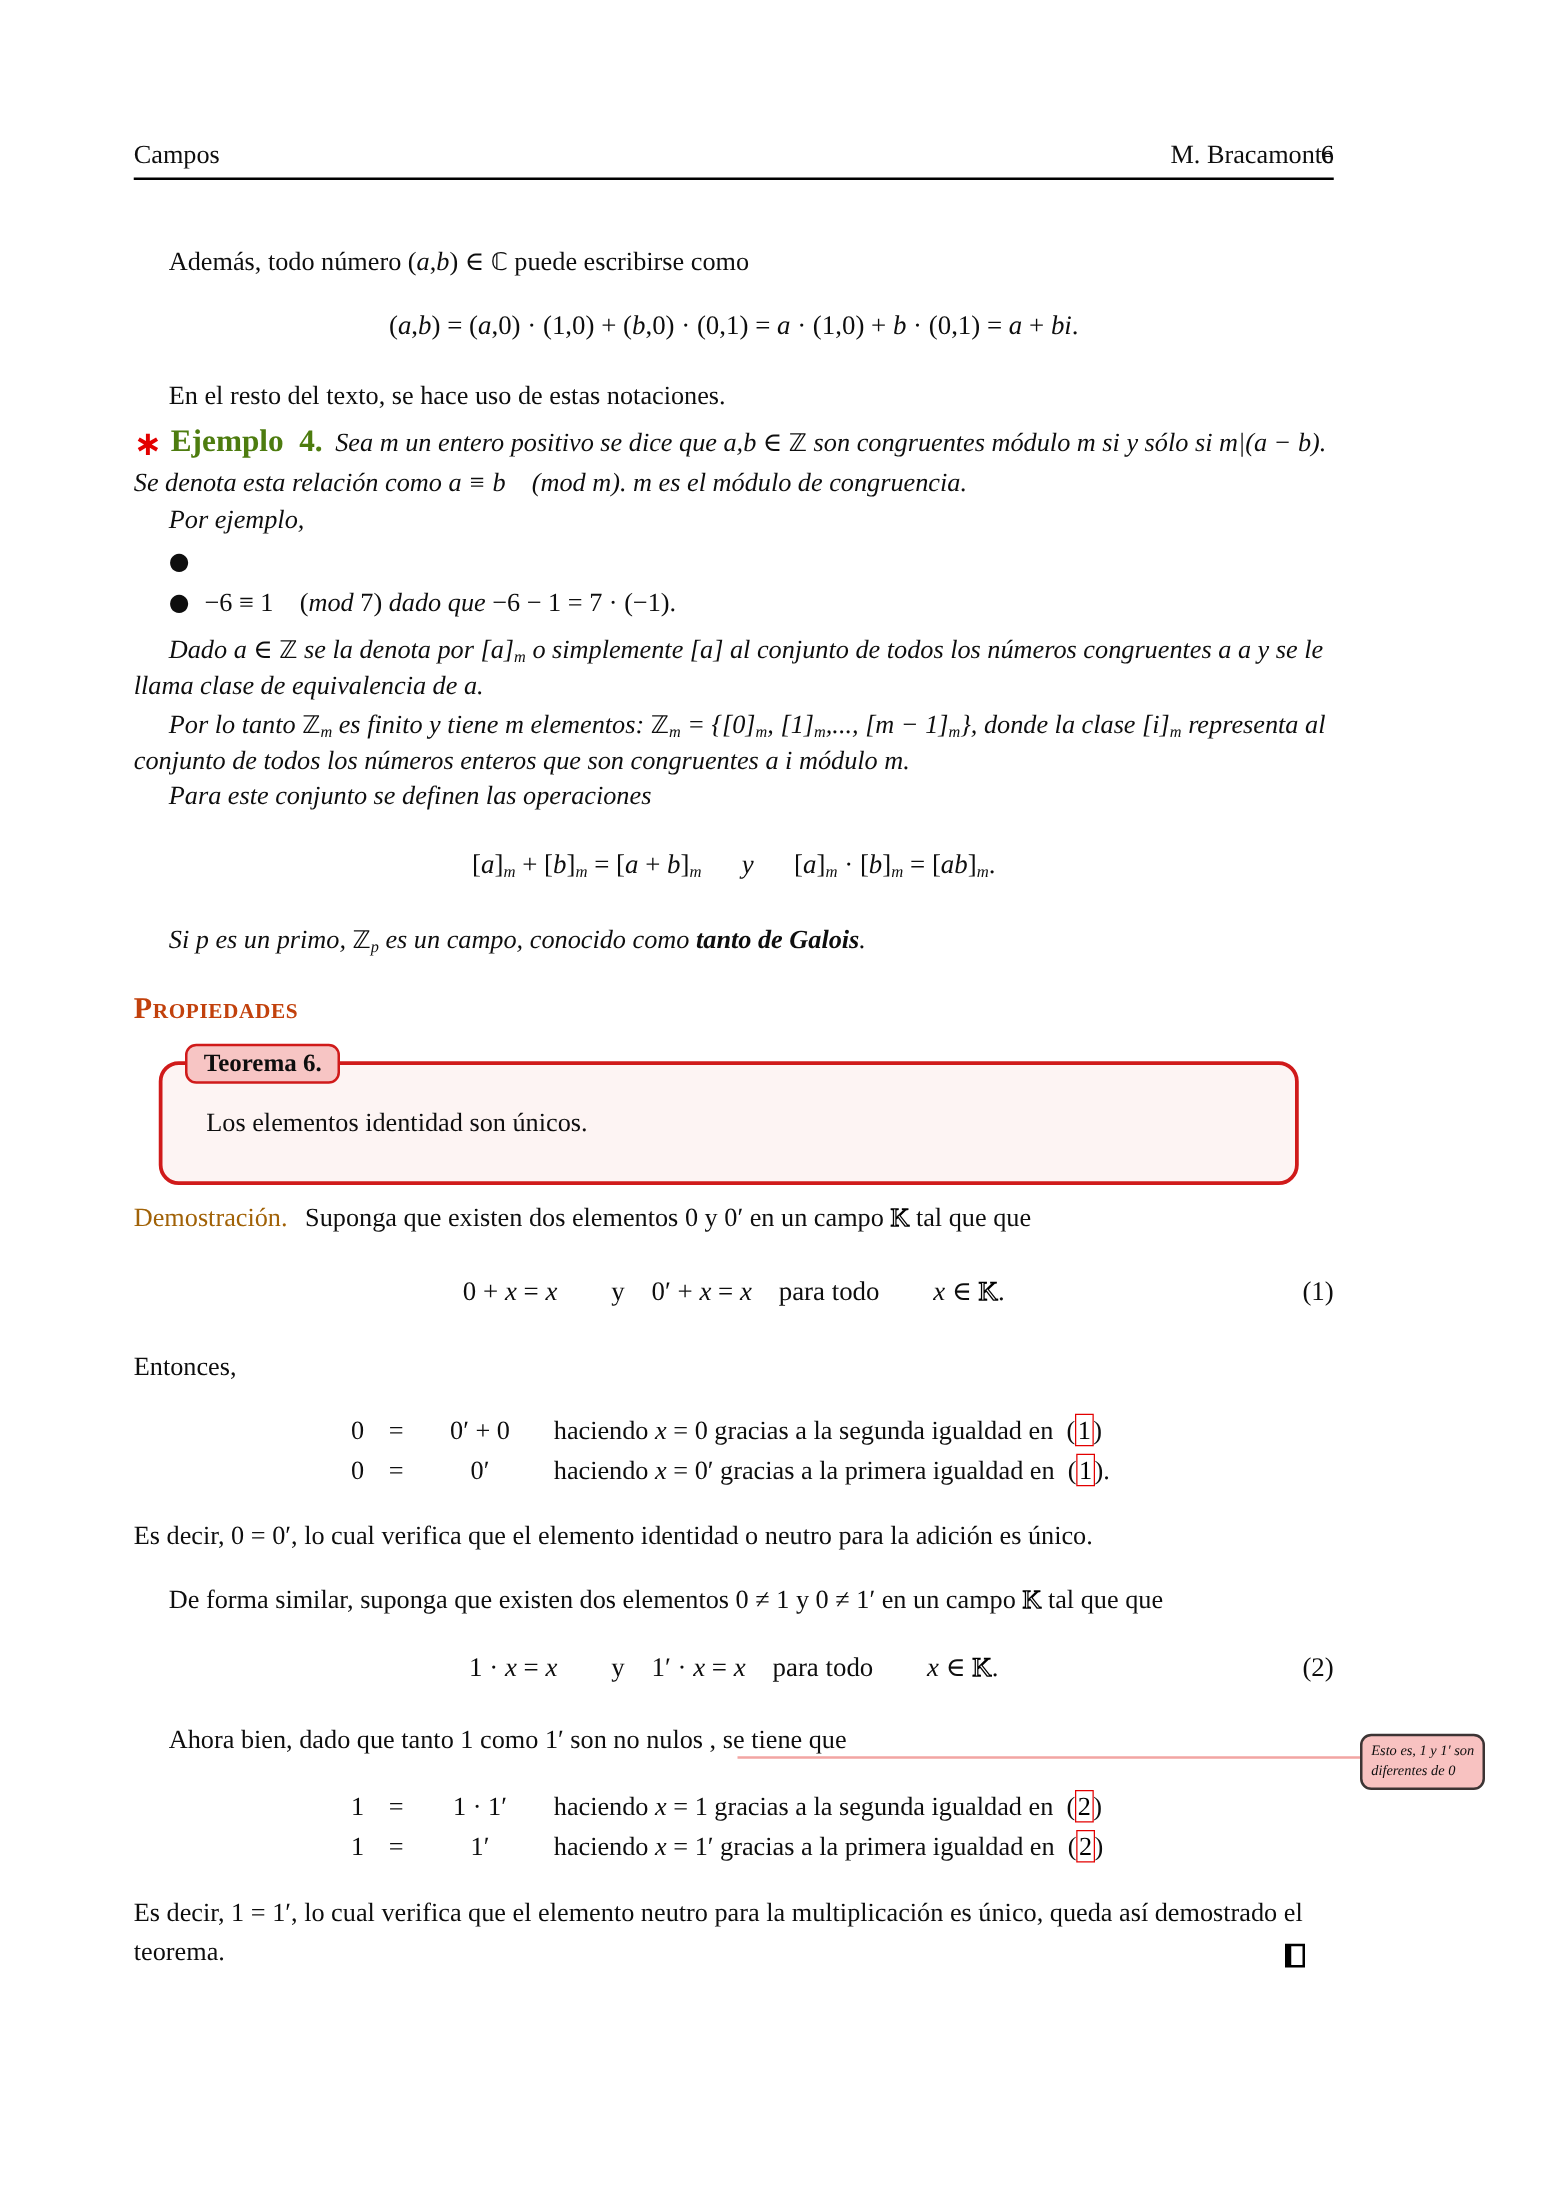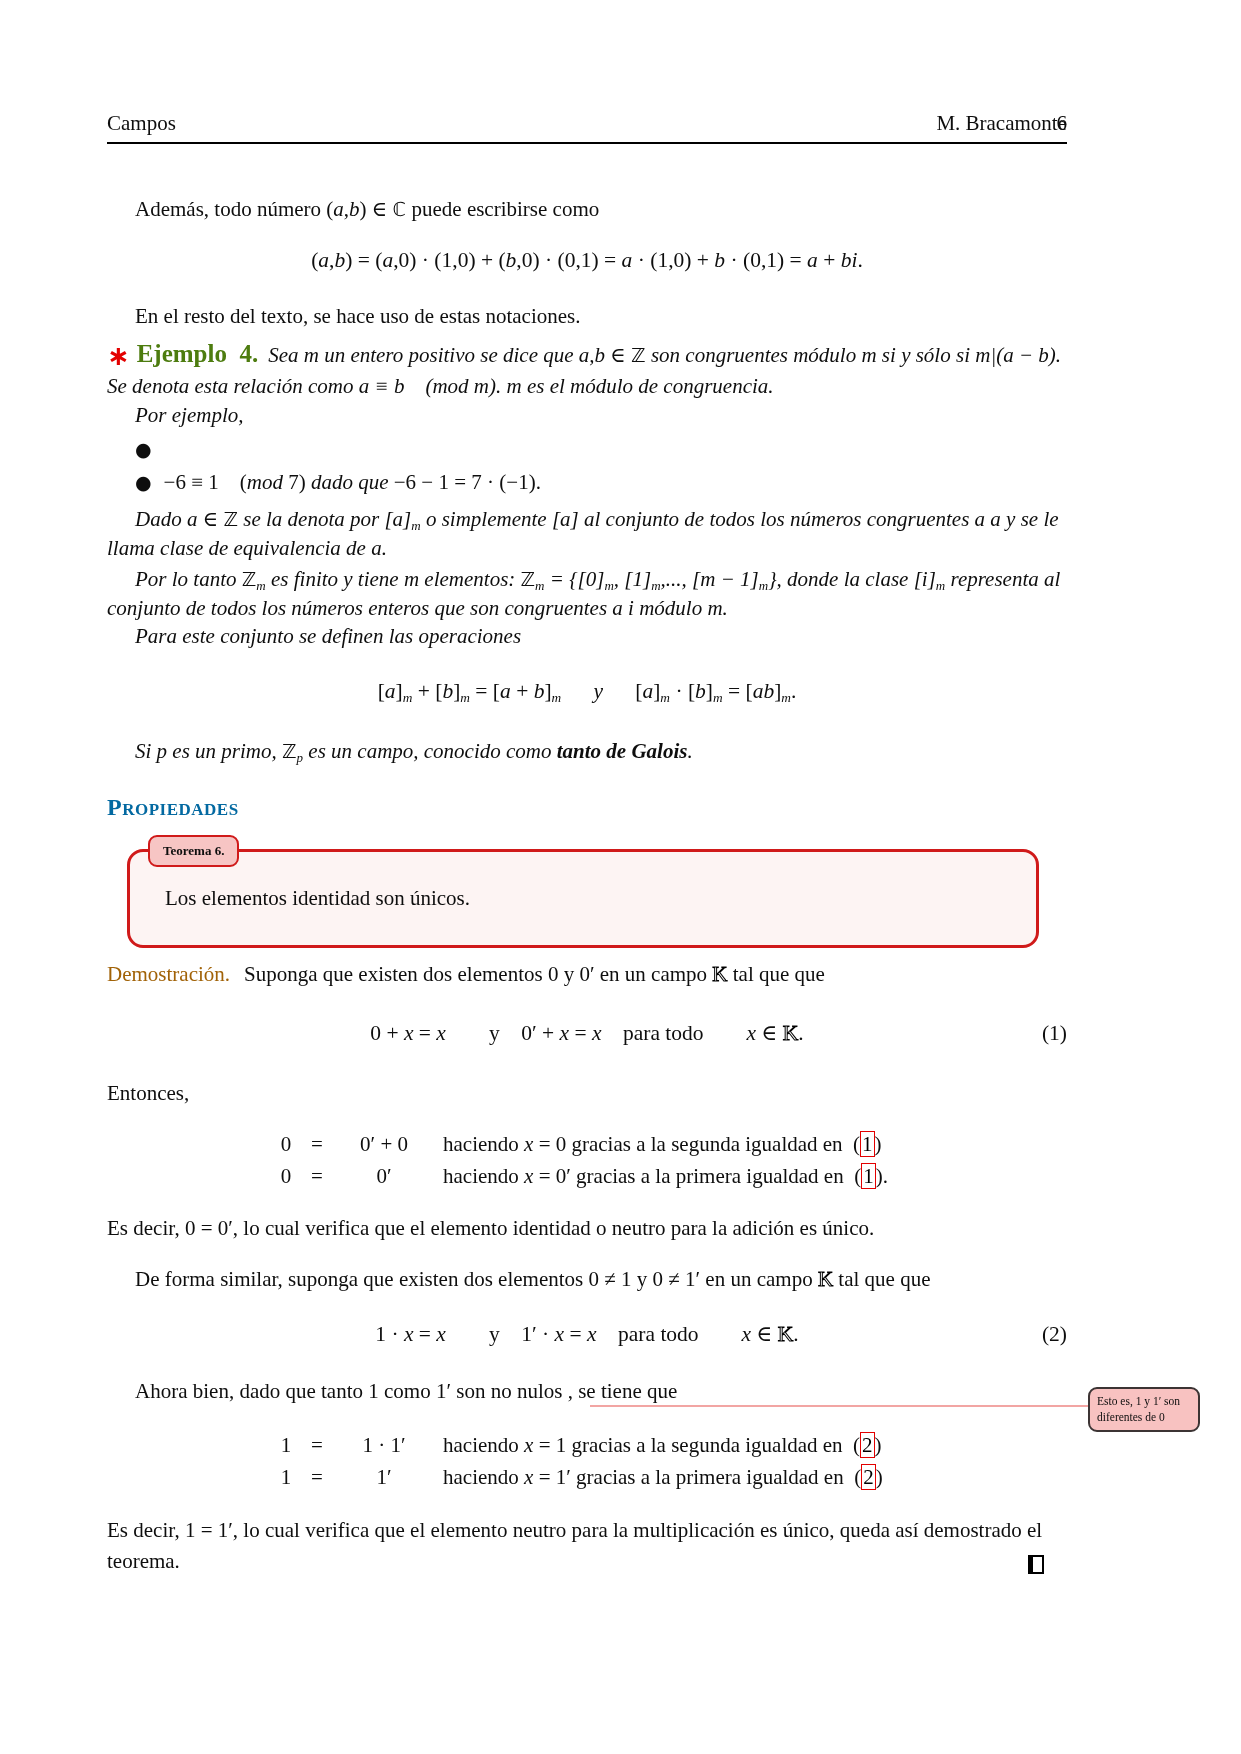--- a/index.html
+++ b/index.html
@@ -36,45 +36,45 @@
   
   .exblock { line-height:31px; }
   .star { color:#e30000; font-size:27px; font-weight:bold; vertical-align:-3px; margin-right:7px; font-family:"DejaVu Sans",sans-serif; }
   .exlabel { color:#4d7c0f; font-weight:bold; font-size:25px; margin-right:10px; }
 
   .bullet-row { display:flex; line-height:29px; }
   .bullet-ic { font-family:"DejaVu Sans",sans-serif; font-size:19px; margin-right:12px; }
 
   .galois b { font-weight:bold; font-style:italic; }
 
-  .secthead { color:#0369a1; font-weight:bold; font-variant:small-caps; font-size:24px; letter-spacing:0.5px; }
+  .secthead { color:#c2410c; font-weight:bold; font-variant:small-caps; font-size:24px; letter-spacing:0.5px; }
 
   
   .thmbox { position:absolute; left:127px; top:849px; width:912px; height:99px;
             border:3px solid #d01a1a; border-radius:16px; background:#fdf4f3; box-sizing:border-box; }
   .thmtab { position:absolute; left:148px; top:835px; background:#f7c5c4; border:2.5px solid #d01a1a;
-            border-radius:9px; padding:0 13px; font-weight:bold; font-size:13px; line-height:28px; z-index:2; }
+            border-radius:9px; padding:0 13px; font-weight:bold; font-size:20px; line-height:28px; z-index:2; }
   .thmtext { position:absolute; left:165px; top:886px; }
 
   .demolabel { color:#a16207; margin-right:14px; }
 
   
   .steps { position:absolute; left:277px; width:880px; }
   .steprow { display:grid; grid-template-columns:18px 44px 90px auto; line-height:32px; }
   .steprow .c1 { text-align:center; }
   .steprow .c2 { text-align:center; }
   .steprow .c3 { text-align:center; font-style:normal; }
   .steprow .c4 { padding-left:14px; }
   .steprow i { font-style:italic; }
 
   
   .connector { position:absolute; left:590px; top:1405px; width:500px; height:2px; background:#f2a5a3; }
-  .notebox { position:absolute; left:1088px; top:1387px; width:112px; box-sizing:border-box;
+  .notebox { position:absolute; left:1088px; top:1387px; width:100px; box-sizing:border-box;
              background:#f8c2c1; border:2px solid #3c3434; border-radius:9px;
-             padding:4px 6px 5px 7px; font-size:11.5px; line-height:16px; }
+             padding:4px 6px 5px 7px; font-size:11.5px; line-height:16px;font-style:italic; }
 
   .qed { position:absolute; left:1028px; top:1555px; width:9px; height:15px;
          border:2px solid #000; border-left:5px solid #000; }
 </style>
 </head>
 <body>
 
 <div>
 
   <div class="abs hdr">

